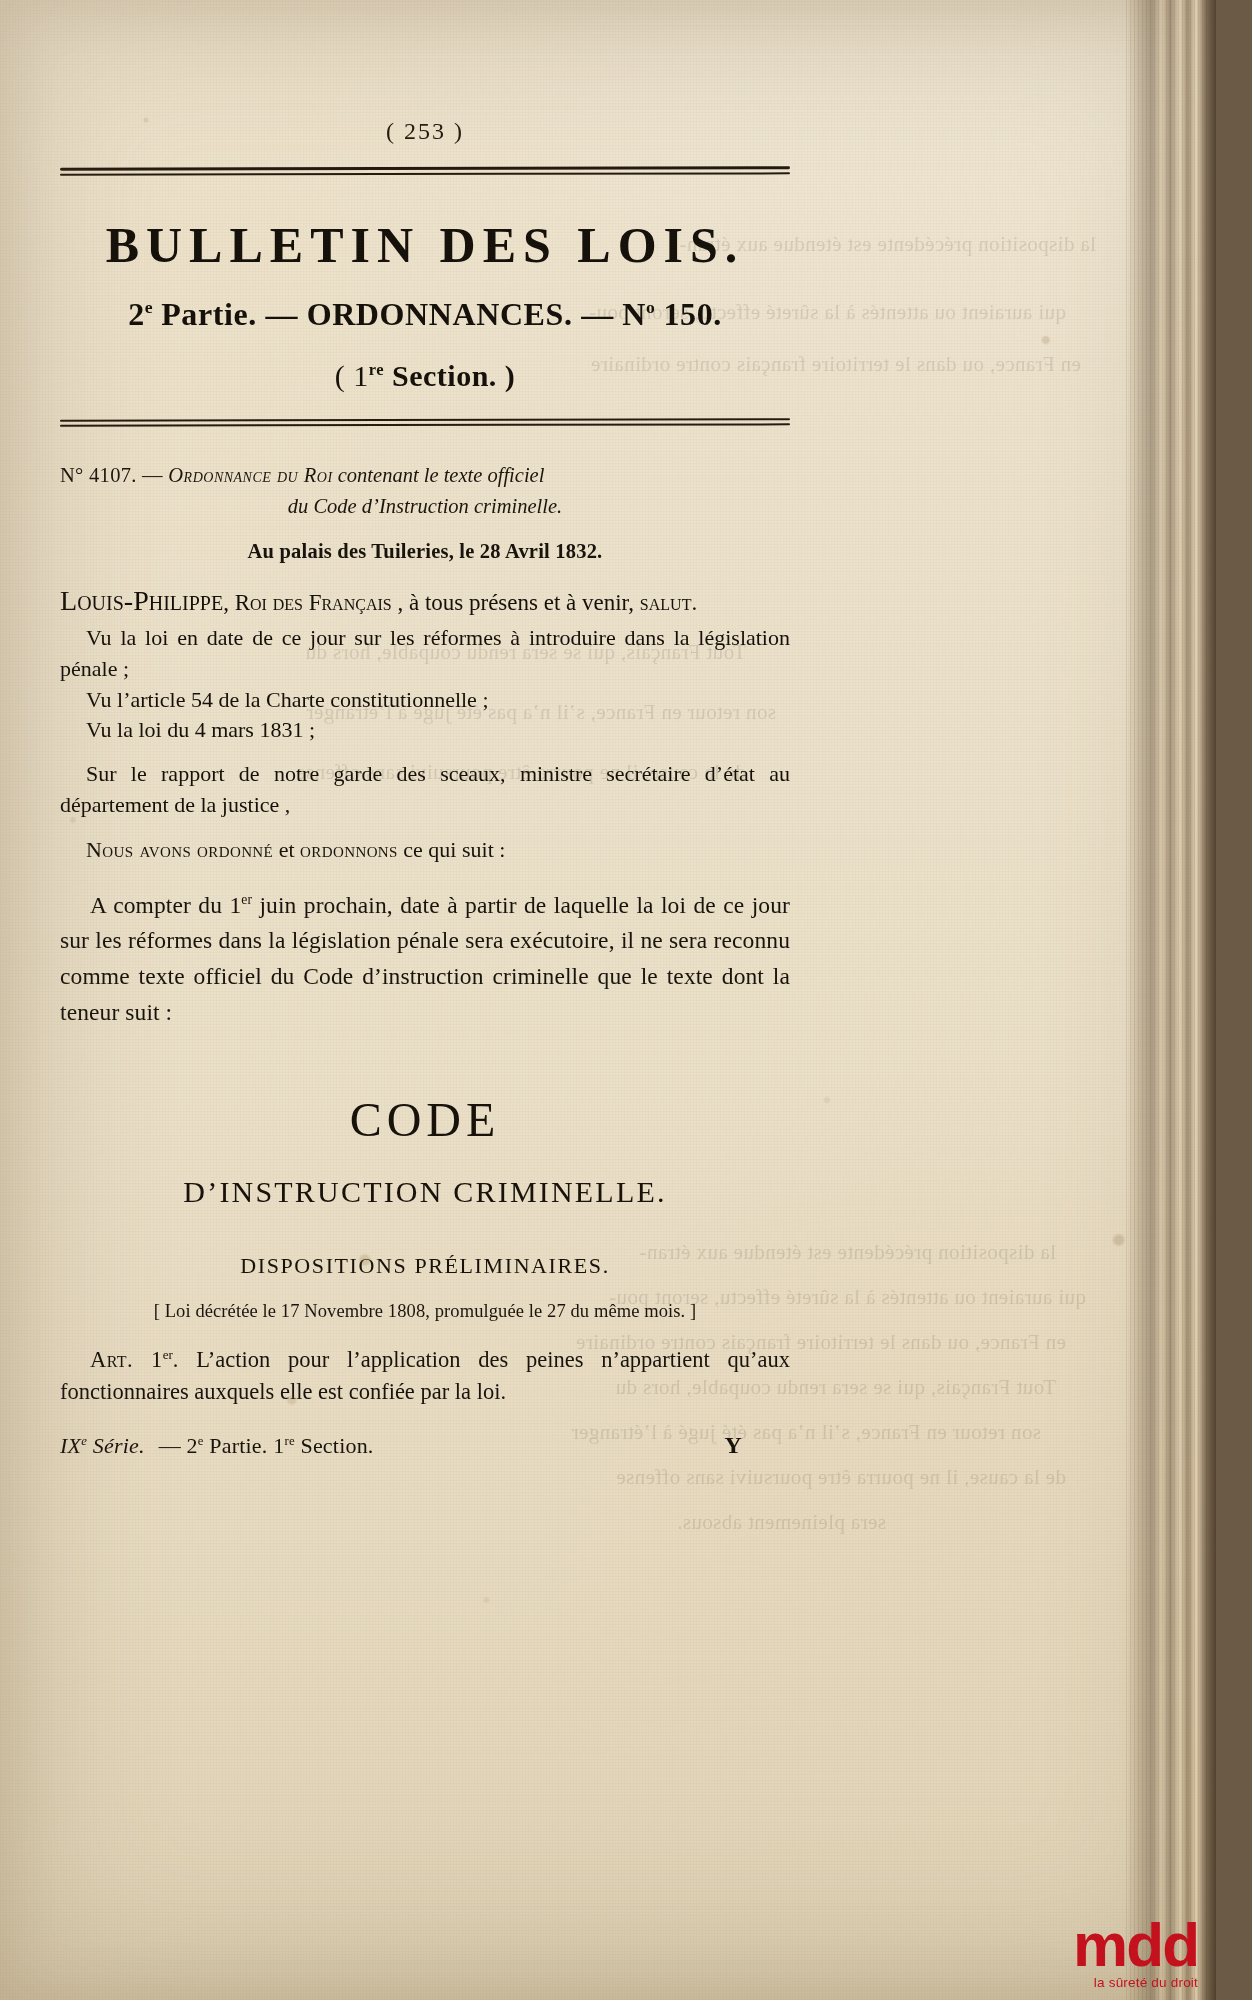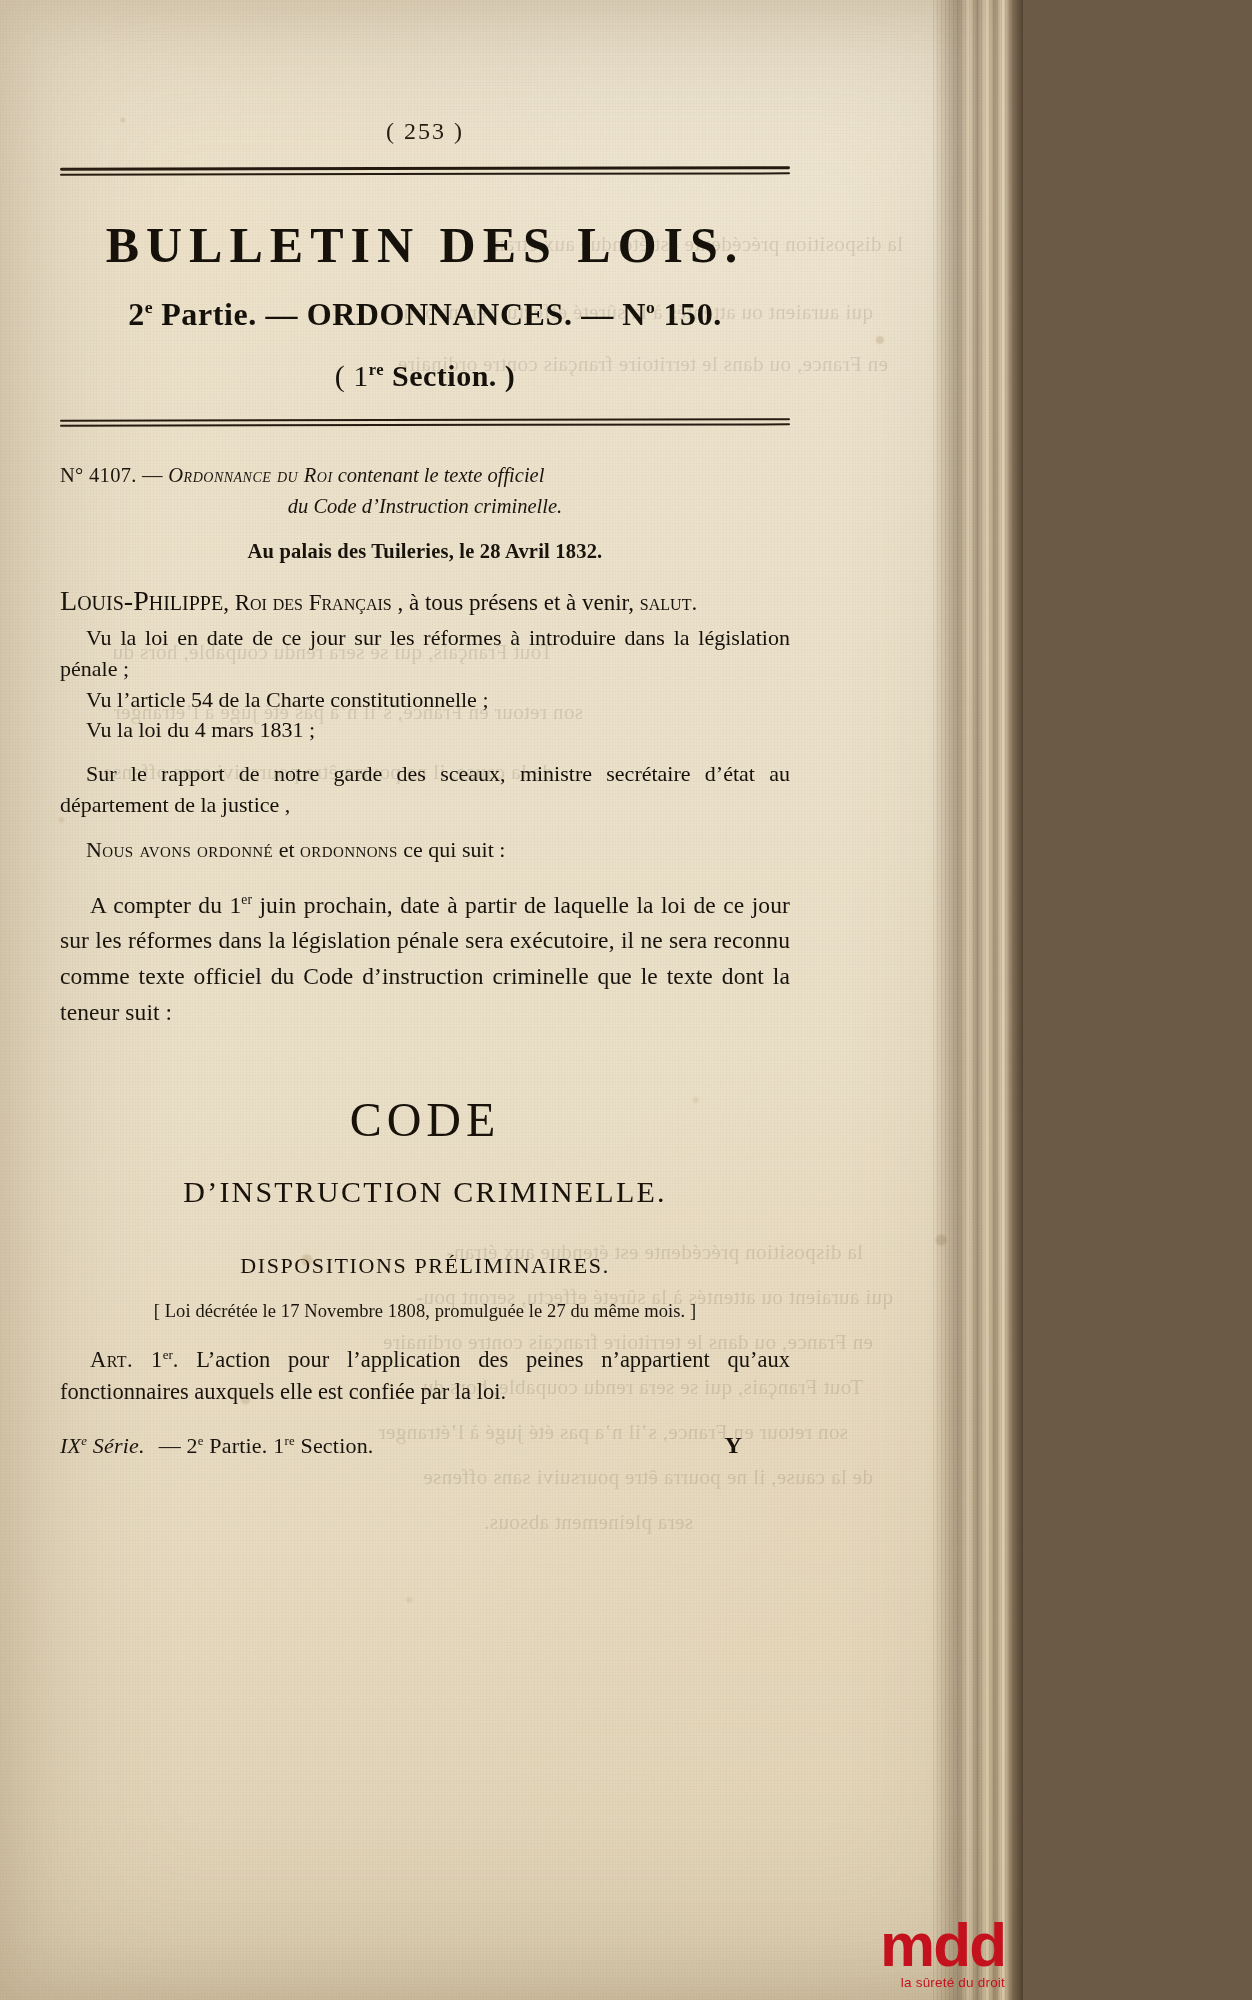--- a/index.html
+++ b/index.html
@@ -1,20 +1,20 @@
 <!DOCTYPE html>
 <html><head>
 <meta charset="utf-8">
 <style>
   html,body{margin:0;padding:0;background:#6b5a46;}
   body{font-family:"Liberation Serif", serif;}
 
   .page{
     position:relative;
-    width:1023px;height:2000px;
+    width:1216px;height:2000px;
     overflow:hidden;
     background:
       radial-gradient(ellipse 60% 40% at 18% 12%, rgba(235,222,196,.55), rgba(0,0,0,0) 70%),
       radial-gradient(ellipse 50% 35% at 80% 78%, rgba(228,212,182,.45), rgba(0,0,0,0) 72%),
       linear-gradient(180deg,#efe6d2 0%,#ece2cc 22%,#eadfc7 55%,#e6dac0 78%,#ded1b4 100%);
   }
 
   
   .gutter{
     position:absolute;top:0;right:0;width:90px;height:100%;

